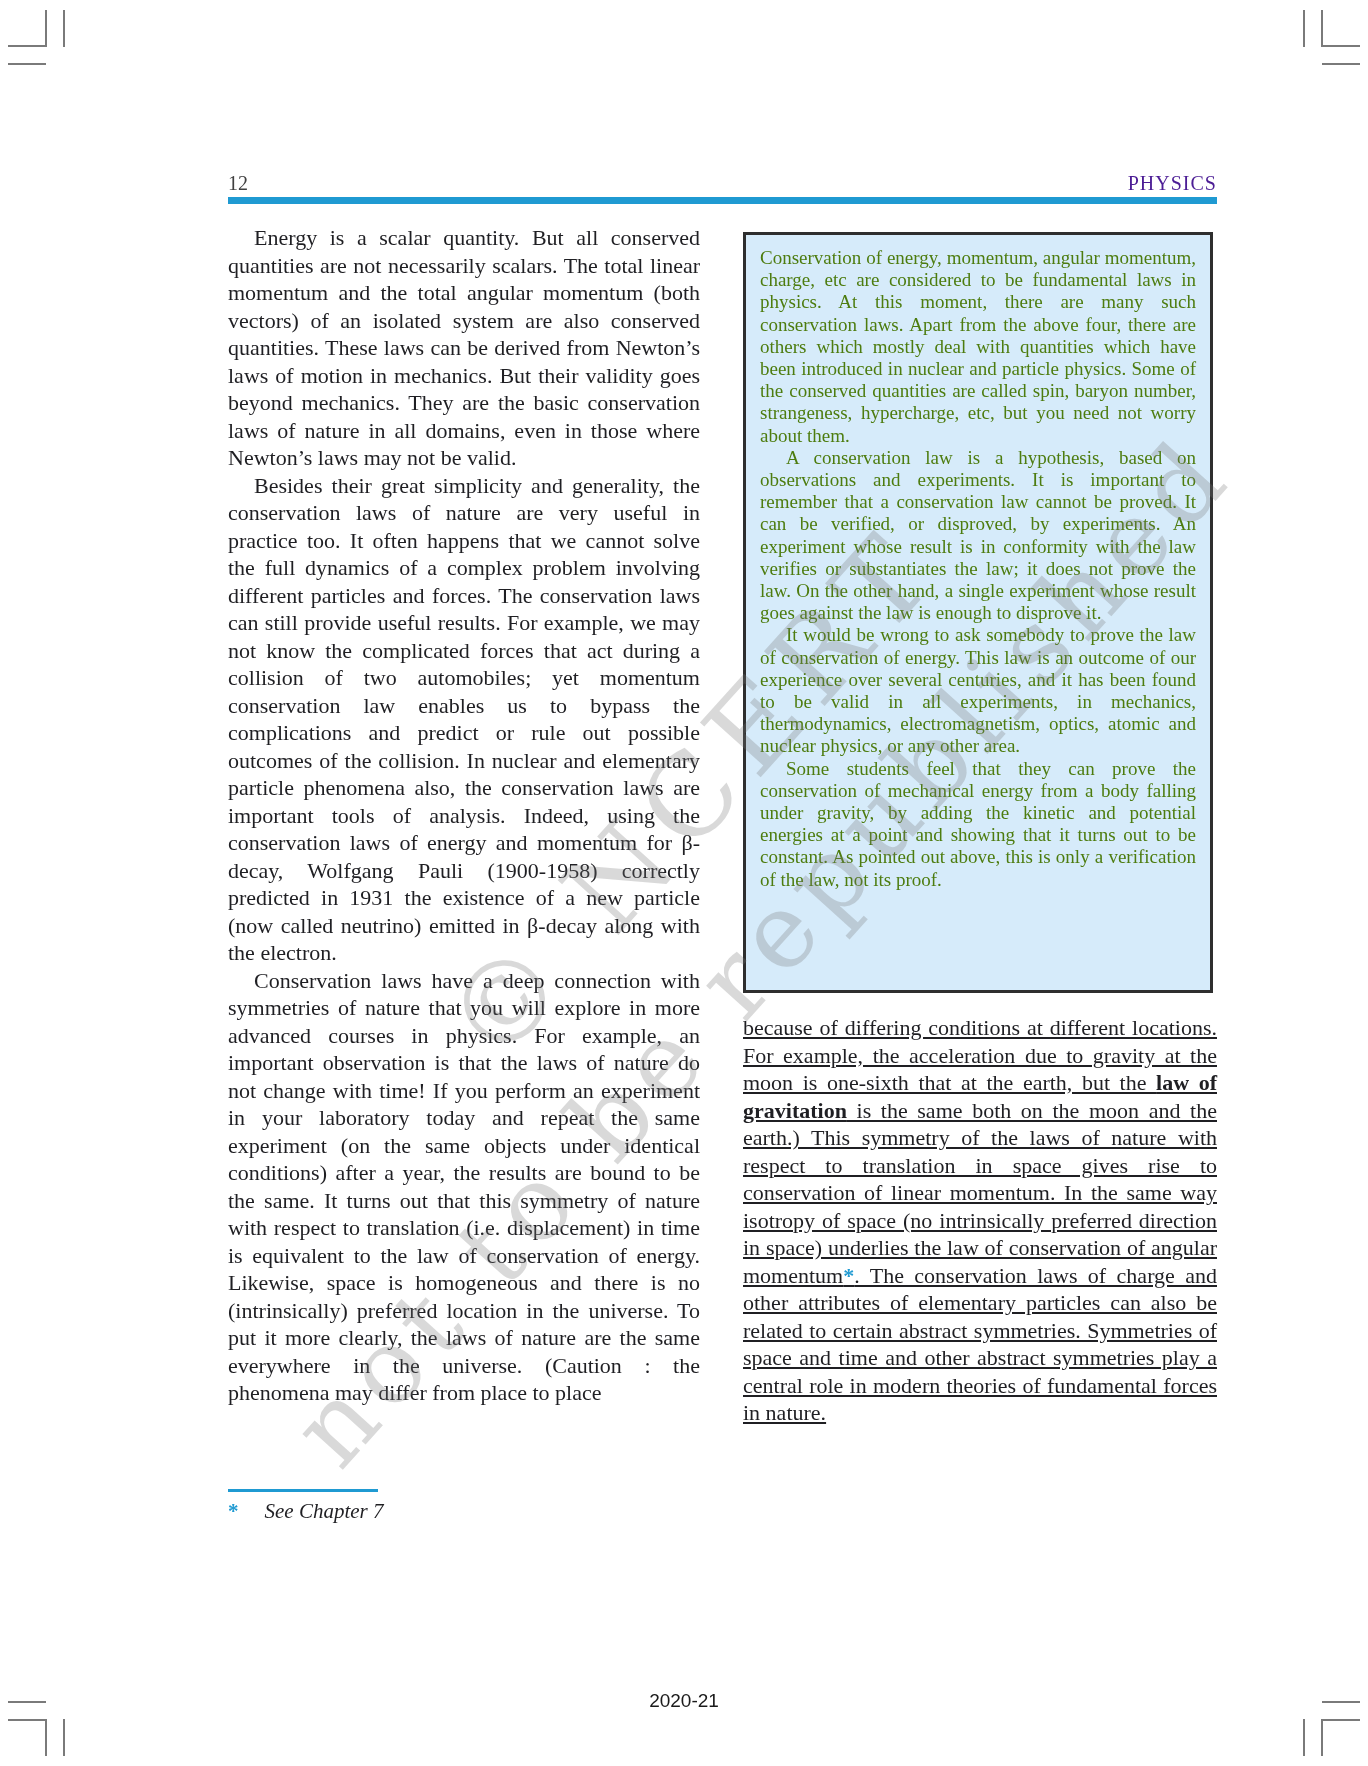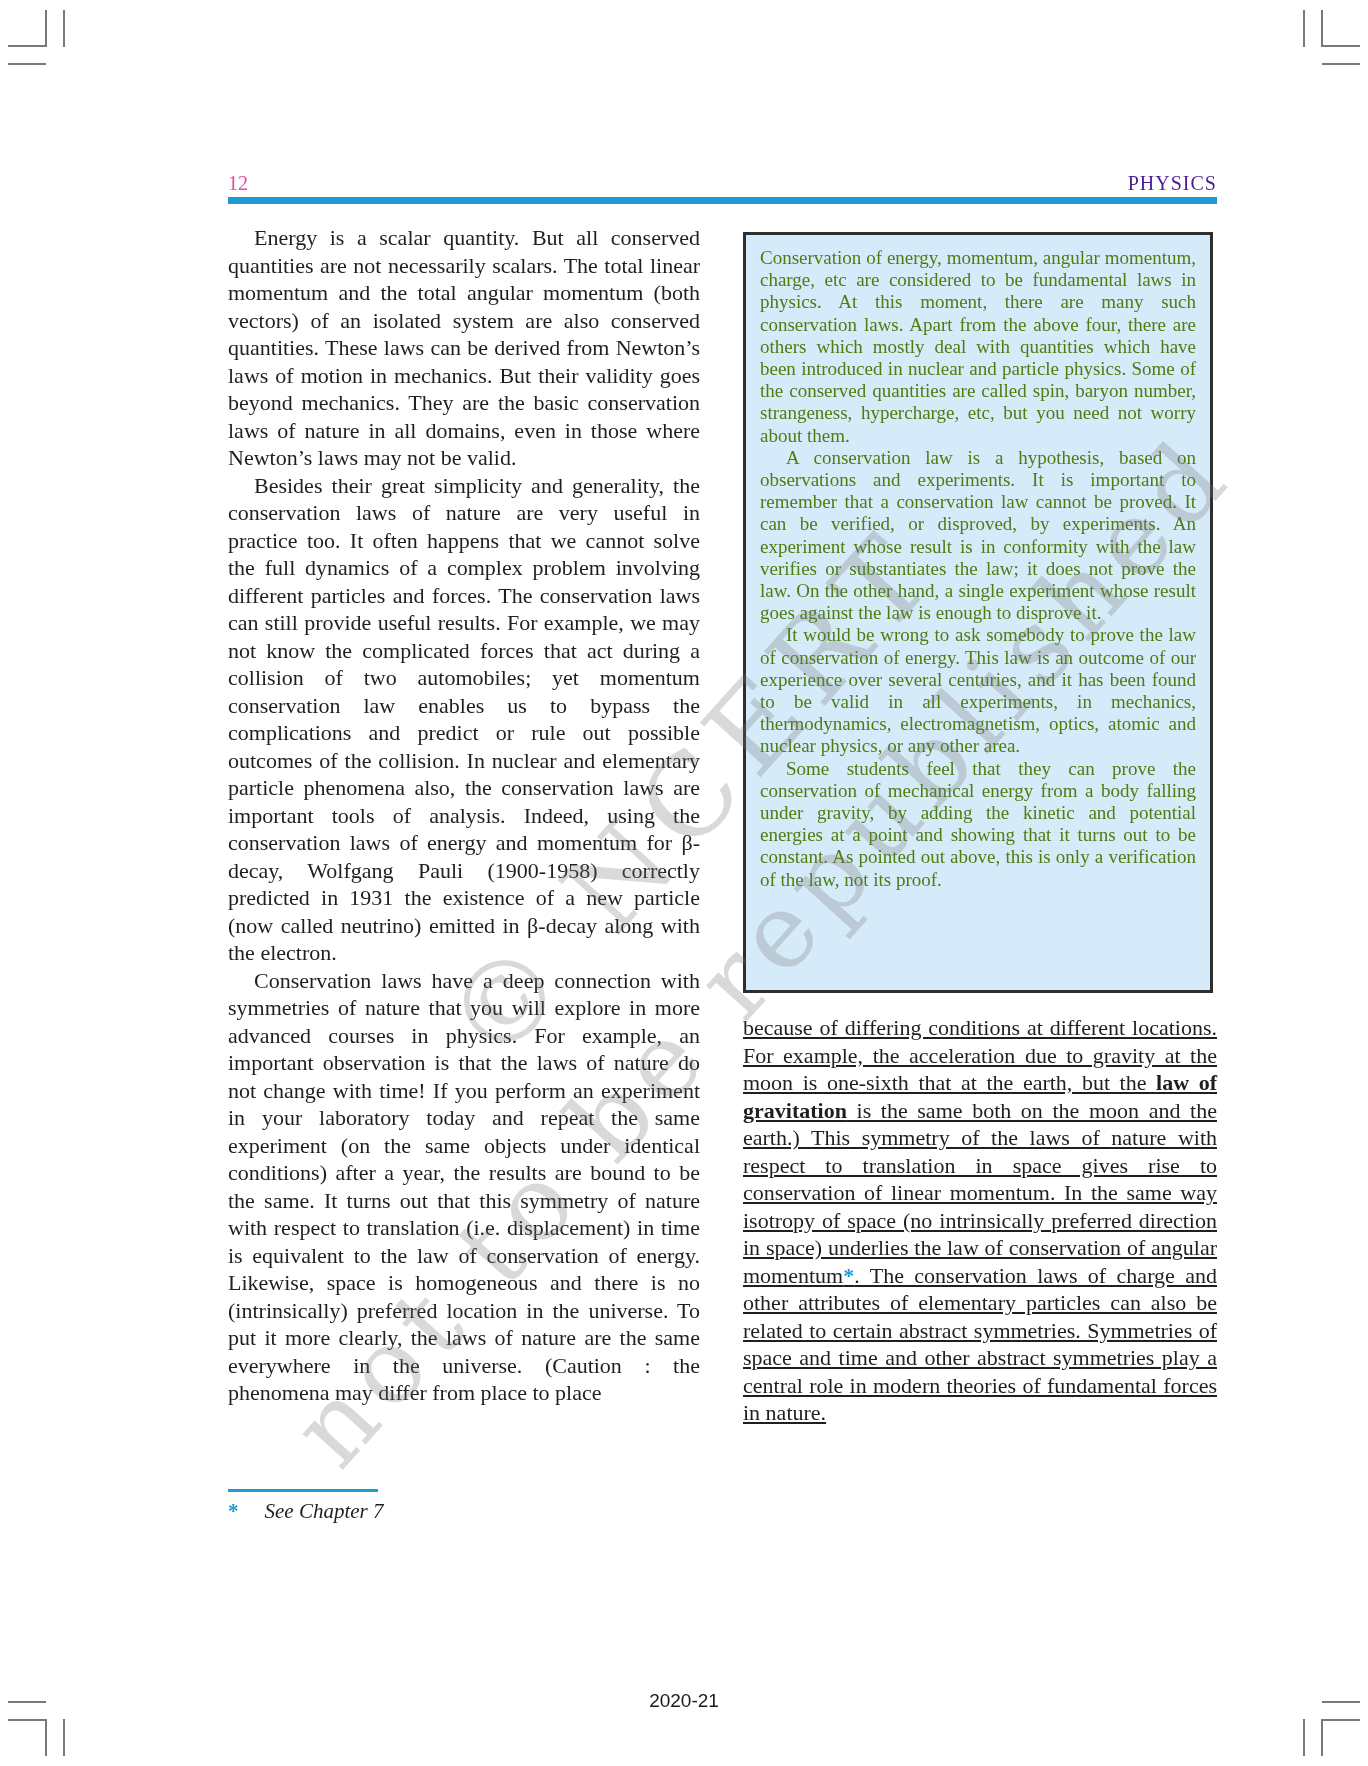--- a/index.html
+++ b/index.html
@@ -9,21 +9,21 @@
     background:#ffffff;
     overflow:hidden;
     font-family:"Liberation Serif", serif;
     color:#1f1f23;
   }
   
   .crop{position:absolute;background:#7a7a7a;}
   
   .page-num{
     position:absolute;left:228px;top:172px;
-    font-size:20px;color:#ec4899;
+    font-size:20px;color:#404040;
   }
   .header-title{
     position:absolute;top:172px;left:743px;width:474px;
     text-align:right;font-size:20px;color:#4c1d95;letter-spacing:1px;
   }
   .header-rule{
     position:absolute;left:228px;top:197px;width:989px;height:7px;
     background:#1f9ad2;
   }
   

